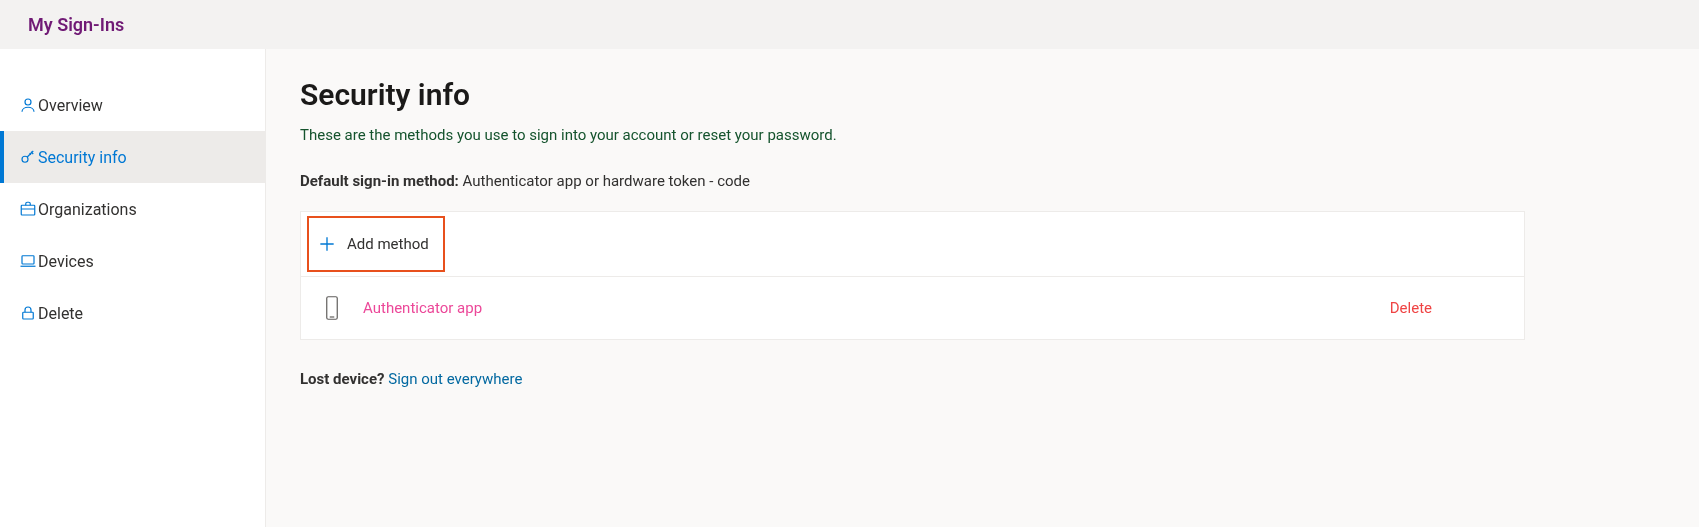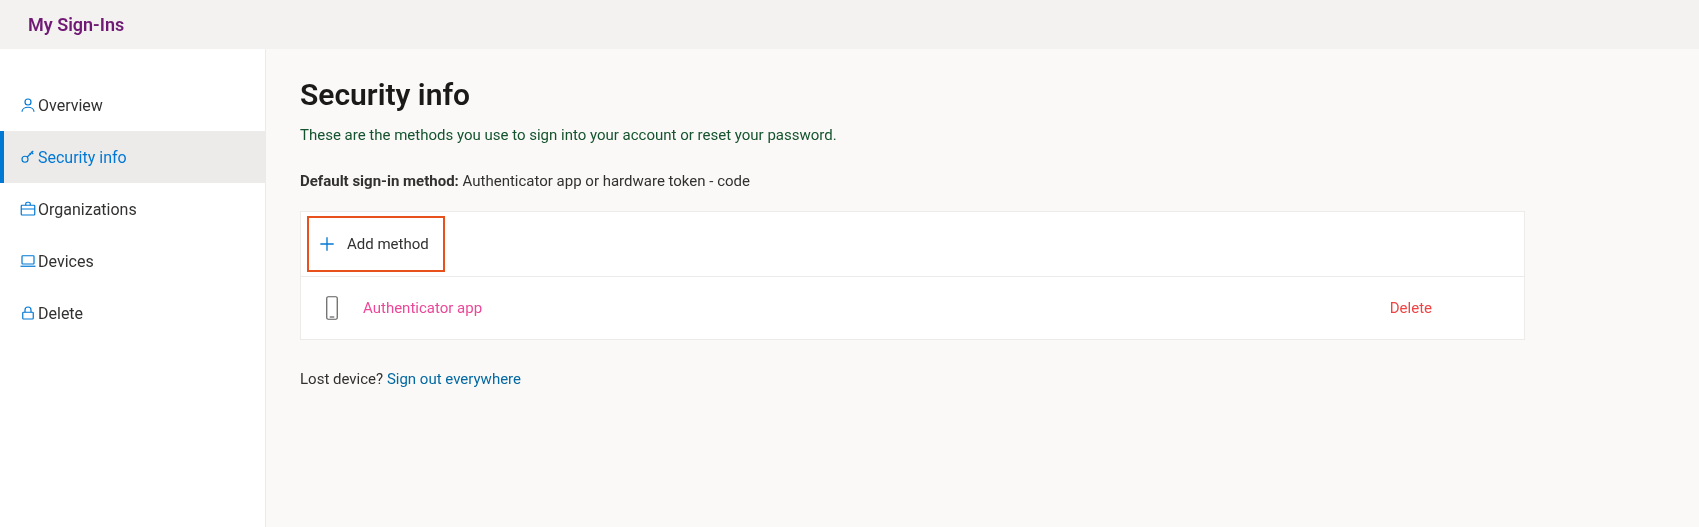--- a/index.html
+++ b/index.html
@@ -126,21 +126,21 @@
   .method-row .delete-link {
     color: #ef4444;
     cursor: pointer;
     font-size: 15px;
     margin-right: 70px;
   }
   .lost-line {
     margin-top: 30px;
     font-size: 15px;
   }
-  .lost-line .q { font-weight: 400; }
+  .lost-line .q { font-weight: 700; }
   .lost-line .signout {
     color: #0369a1;
     cursor: pointer;
   }
 </style>
 </head>
 <body>
 
 <div class="topbar">
   <span class="topbar-title">My Sign-Ins</span>

